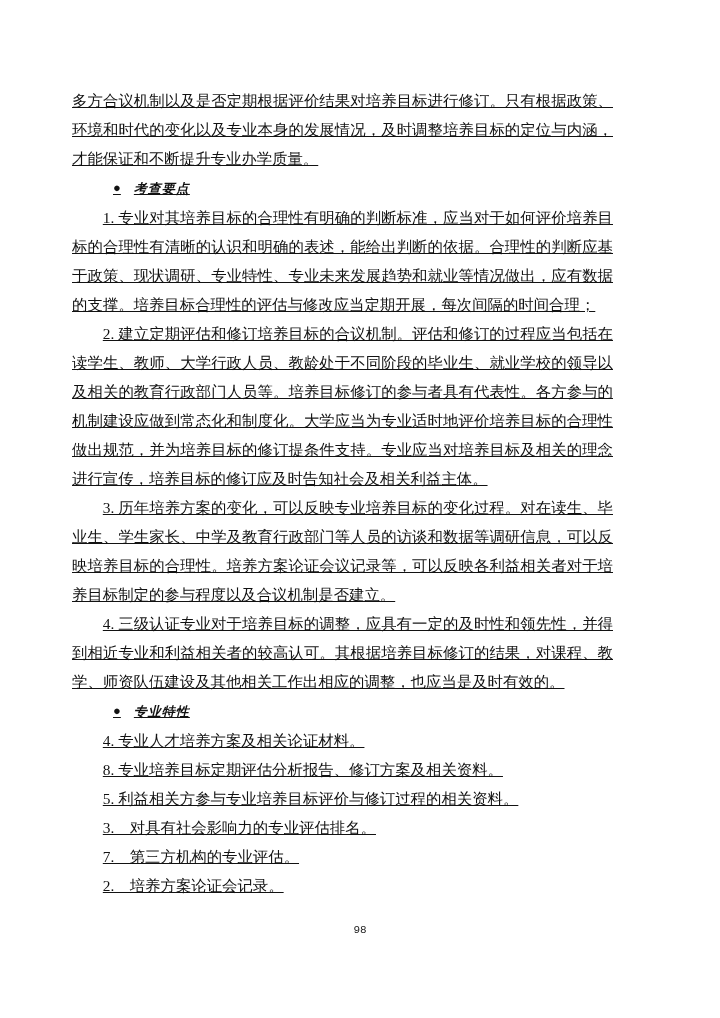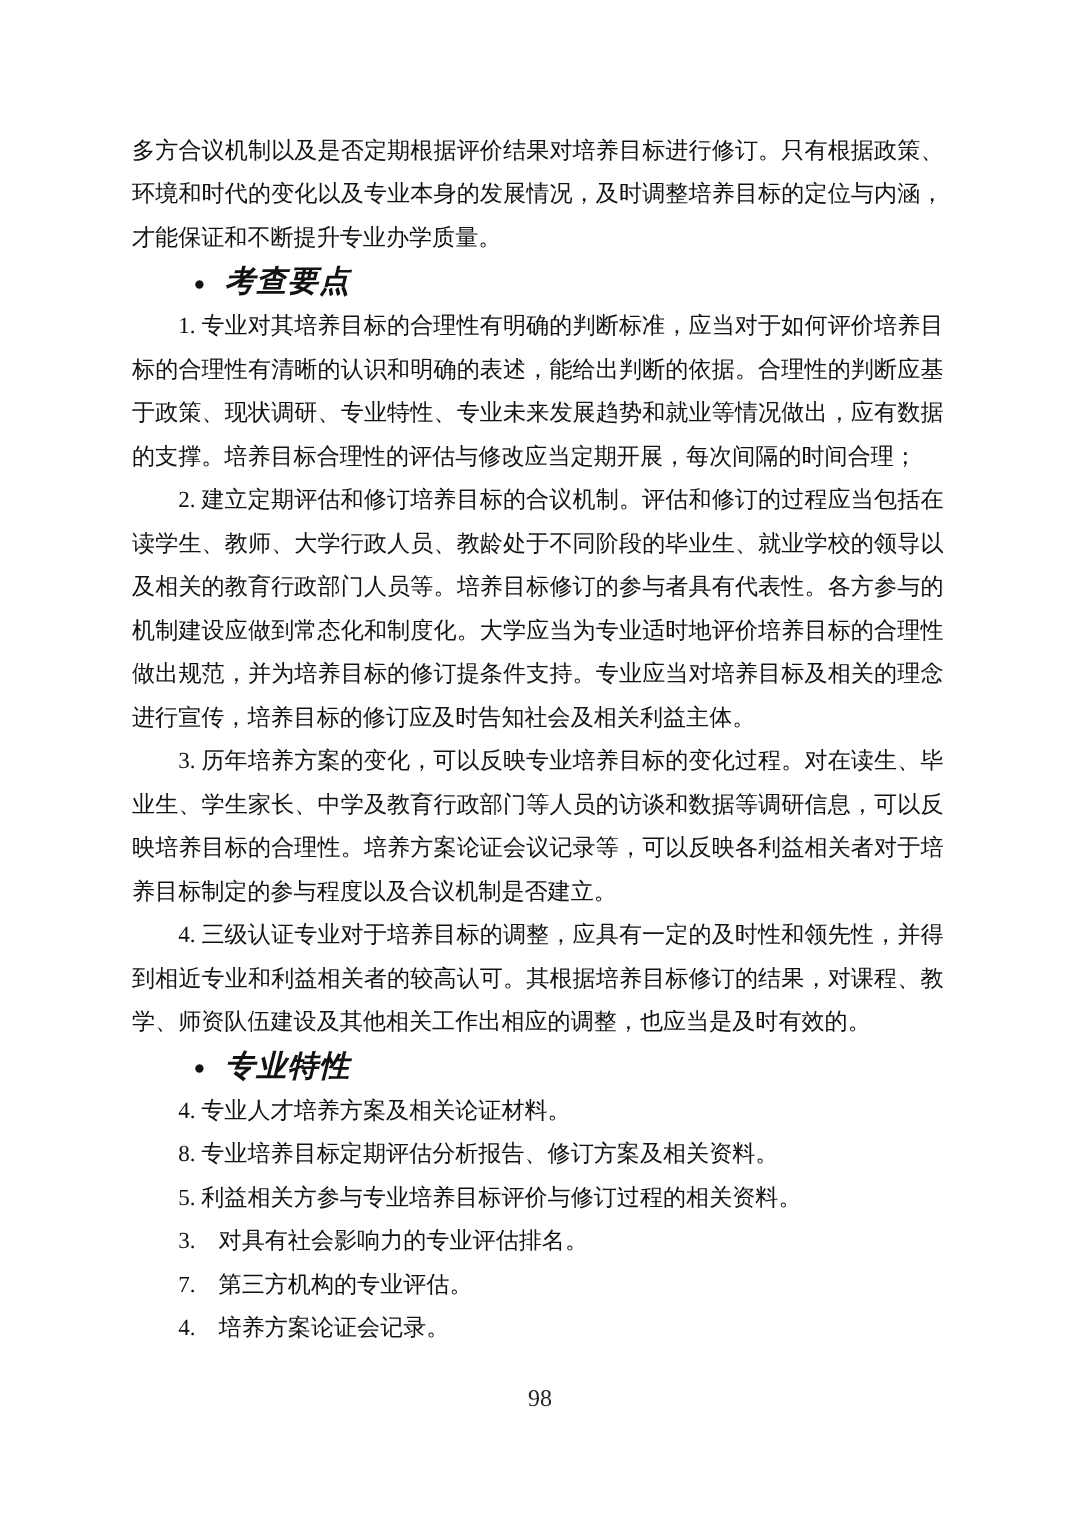--- a/index.html
+++ b/index.html
@@ -15,23 +15,24 @@
     color: #121212;
     overflow: hidden;
   }
   .page {
     position: absolute;
     inset: 0;
     background: #ffffff;
   }
   .content {
     position: absolute;
-    left: 88px;
+    left: 72px;
     top: 86px;
     width: 541px;
+    text-decoration: underline;
   }
   .para {
     margin: 0;
     font-size: 15.4px;
     line-height: 29px;
     text-align: justify;
     text-align-last: left;
     word-break: break-all;
   }
   .para.indent {
@@ -44,33 +45,33 @@
     white-space: nowrap;
   }
   .heading .bullet {
     font-size: 13px;
     font-style: normal;
     font-weight: bold;
     margin-right: 13px;
     vertical-align: 1px;
   }
   .heading .heading-text {
-    font-size: 20px;
+    font-size: 13px;
     font-weight: bold;
     font-style: italic;
     letter-spacing: 1px;
   }
   .page-number {
     position: absolute;
     left: 0;
     top: 924px;
     width: 100%;
     text-align: center;
-    font-size: 16px;
-    font-family: Liberation Serif, serif;
+    font-size: 11px;
+    font-family: Liberation Mono, monospace;
     color: #222222;
   }
 </style>
 </head>
 <body>
 
 <div class="page">
   <div class="content">
 
     <p class="para">多方合议机制以及是否定期根据评价结果对培养目标进行修订。只有根据政策、环境和时代的变化以及专业本身的发展情况，及时调整培养目标的定位与内涵，才能保证和不断提升专业办学质量。</p>
@@ -86,18 +87,18 @@
 
     <div class="heading">
       <span class="bullet">●</span><span class="heading-text">专业特性</span>
     </div>
 
     <p class="para indent">4. 专业人才培养方案及相关论证材料。</p>
     <p class="para indent">8. 专业培养目标定期评估分析报告、修订方案及相关资料。</p>
     <p class="para indent">5. 利益相关方参与专业培养目标评价与修订过程的相关资料。</p>
     <p class="para indent">3.　对具有社会影响力的专业评估排名。</p>
     <p class="para indent">7.　第三方机构的专业评估。</p>
-    <p class="para indent">4.　培养方案论证会记录。</p>
+    <p class="para indent">2.　培养方案论证会记录。</p>
 
   </div>
 
   <div class="page-number">98</div>
 </div>
 
 </body></html>

